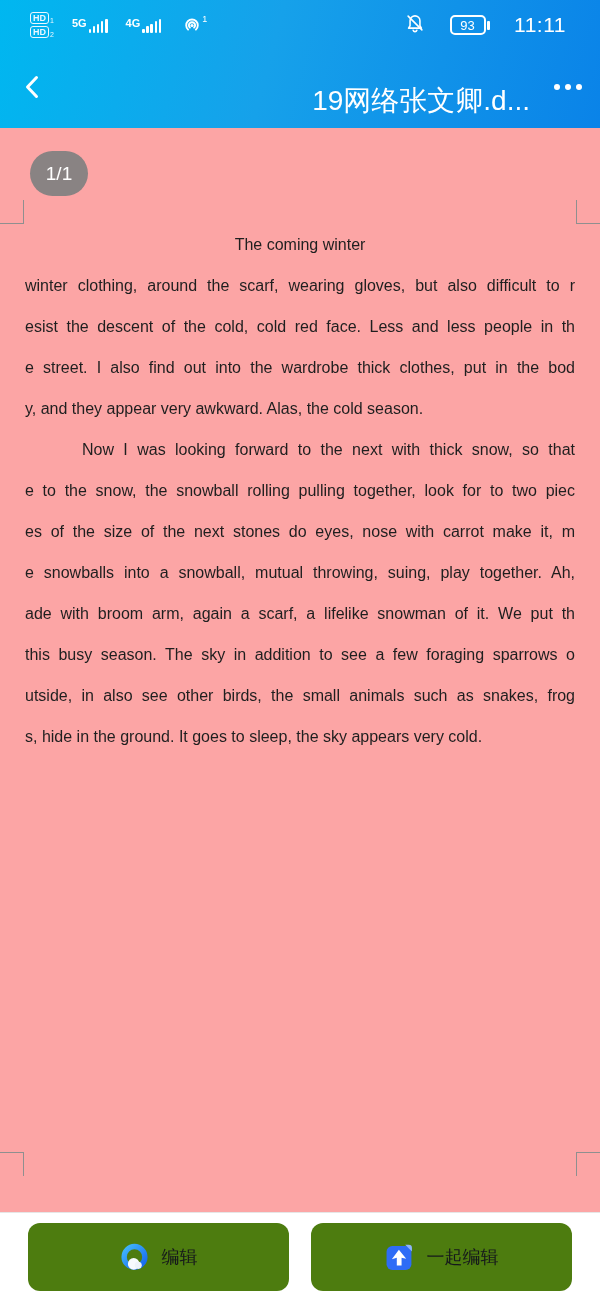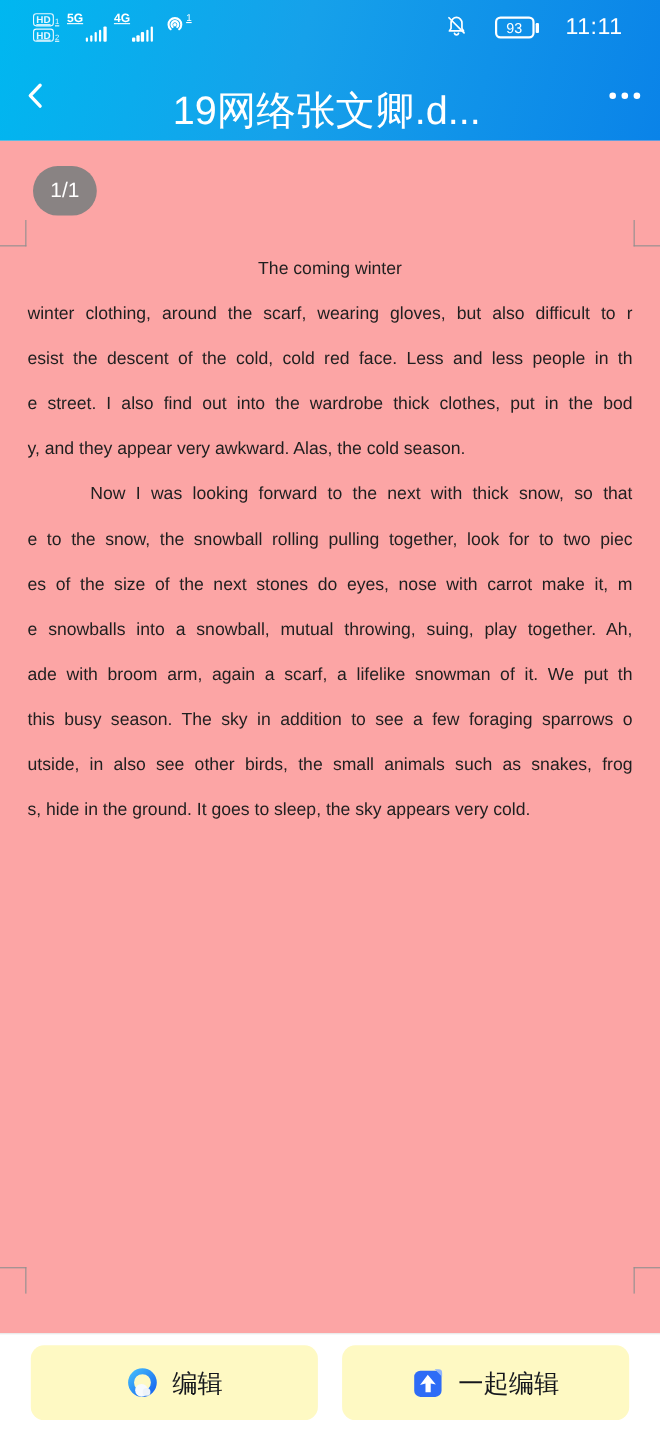--- a/index.html
+++ b/index.html
@@ -14,21 +14,21 @@
   
   .topbar {
     position:absolute; left:0; top:0; width:600px; height:128px;
     background:linear-gradient(105deg, #00b7f0 0%, #16a1ea 45%, #0a83e8 100%);
     color:#fff;
   }
   .statusbar {
     height:46px; display:flex; align-items:center;
     padding:4px 34px 0 30px; justify-content:space-between;
   }
-  .sb-left { display:flex; gap:7px;text-decoration:underline; }
+  .sb-left { display:flex; align-items:center; gap:18px; }
   .hd-stack { display:flex; flex-direction:column; gap:2px; }
   .hd-badge { display:flex; align-items:flex-end; gap:1px; }
   .hd-chip {
     font-size:9px; font-weight:bold; line-height:10px;
     border:1.4px solid #eaf7ff; border-radius:3px; padding:0 2px; color:#eaf7ff;
   }
   .hd-sub { font-size:7px; line-height:7px; color:#eaf7ff; }
   .net { display:flex; align-items:flex-end; gap:2px; }
   .net-label { font-size:11px; font-weight:bold; line-height:11px; align-self:flex-start; }
   .bars { display:flex; align-items:flex-end; gap:1.5px; height:15px; }
@@ -42,21 +42,21 @@
     width:36px; height:20px; border:2px solid #fff; border-radius:5px;
     display:flex; align-items:center; justify-content:center;
     font-size:13px; line-height:13px; color:#fff;
   }
   .battery-nub { width:3px; height:9px; background:#fff; border-radius:1px; margin-left:1.5px; }
   .sb-time { font-size:21px; letter-spacing:0.5px; }
 
   .navbar { height:82px; display:flex; align-items:center; padding:0 18px; }
   .back-btn { width:46px; height:46px; display:flex; align-items:center; justify-content:flex-start; cursor:pointer; }
   .nav-title {
-    flex:1; text-align:center; font-size:36px; color:#fff;
+    flex:1; text-align:right; font-size:28px; color:#fff;
     white-space:nowrap; overflow:hidden;margin-top:28px;
   }
   .more-btn { width:52px; height:46px; display:flex; align-items:center; justify-content:flex-end; gap:5px; cursor:pointer; }
   .more-dot { width:6px; height:6px; border-radius:50%; background:#fff; }
 
   
   .doc-area {
     position:absolute; left:0; top:128px; width:600px; height:1084px;
     background:#fca5a5; color:#202020;
   }
@@ -80,23 +80,23 @@
   .doc-line.indent { padding-left:57px; }
   .doc-line.lastline { text-align:left; text-align-last:left; }
 
   
   .toolbar {
     position:absolute; left:0; bottom:0; width:600px; height:88px;
     background:#fff; border-top:1px solid #e6e6e6;
     display:flex; gap:22px; padding:10px 28px 10px 28px;
   }
   .tb-btn {
-    flex:1; height:68px; background:#fef9c3; border:none; border-radius:12px;
+    flex:1; height:68px; background:#4d7c0f; border:none; border-radius:12px;
     display:flex; align-items:center; justify-content:center; gap:13px;
-    font-size:23px; color:#15171c; font-family:"Liberation Sans", sans-serif;
+    font-size:18px; color:#15171c; font-family:"Liberation Sans", sans-serif;
     cursor:pointer;
   }
   .tb-icon { width:29px; height:29px; display:block; }
 </style>
 </head>
 <body>
 
 <div class="screen">
 
   <div class="topbar">

